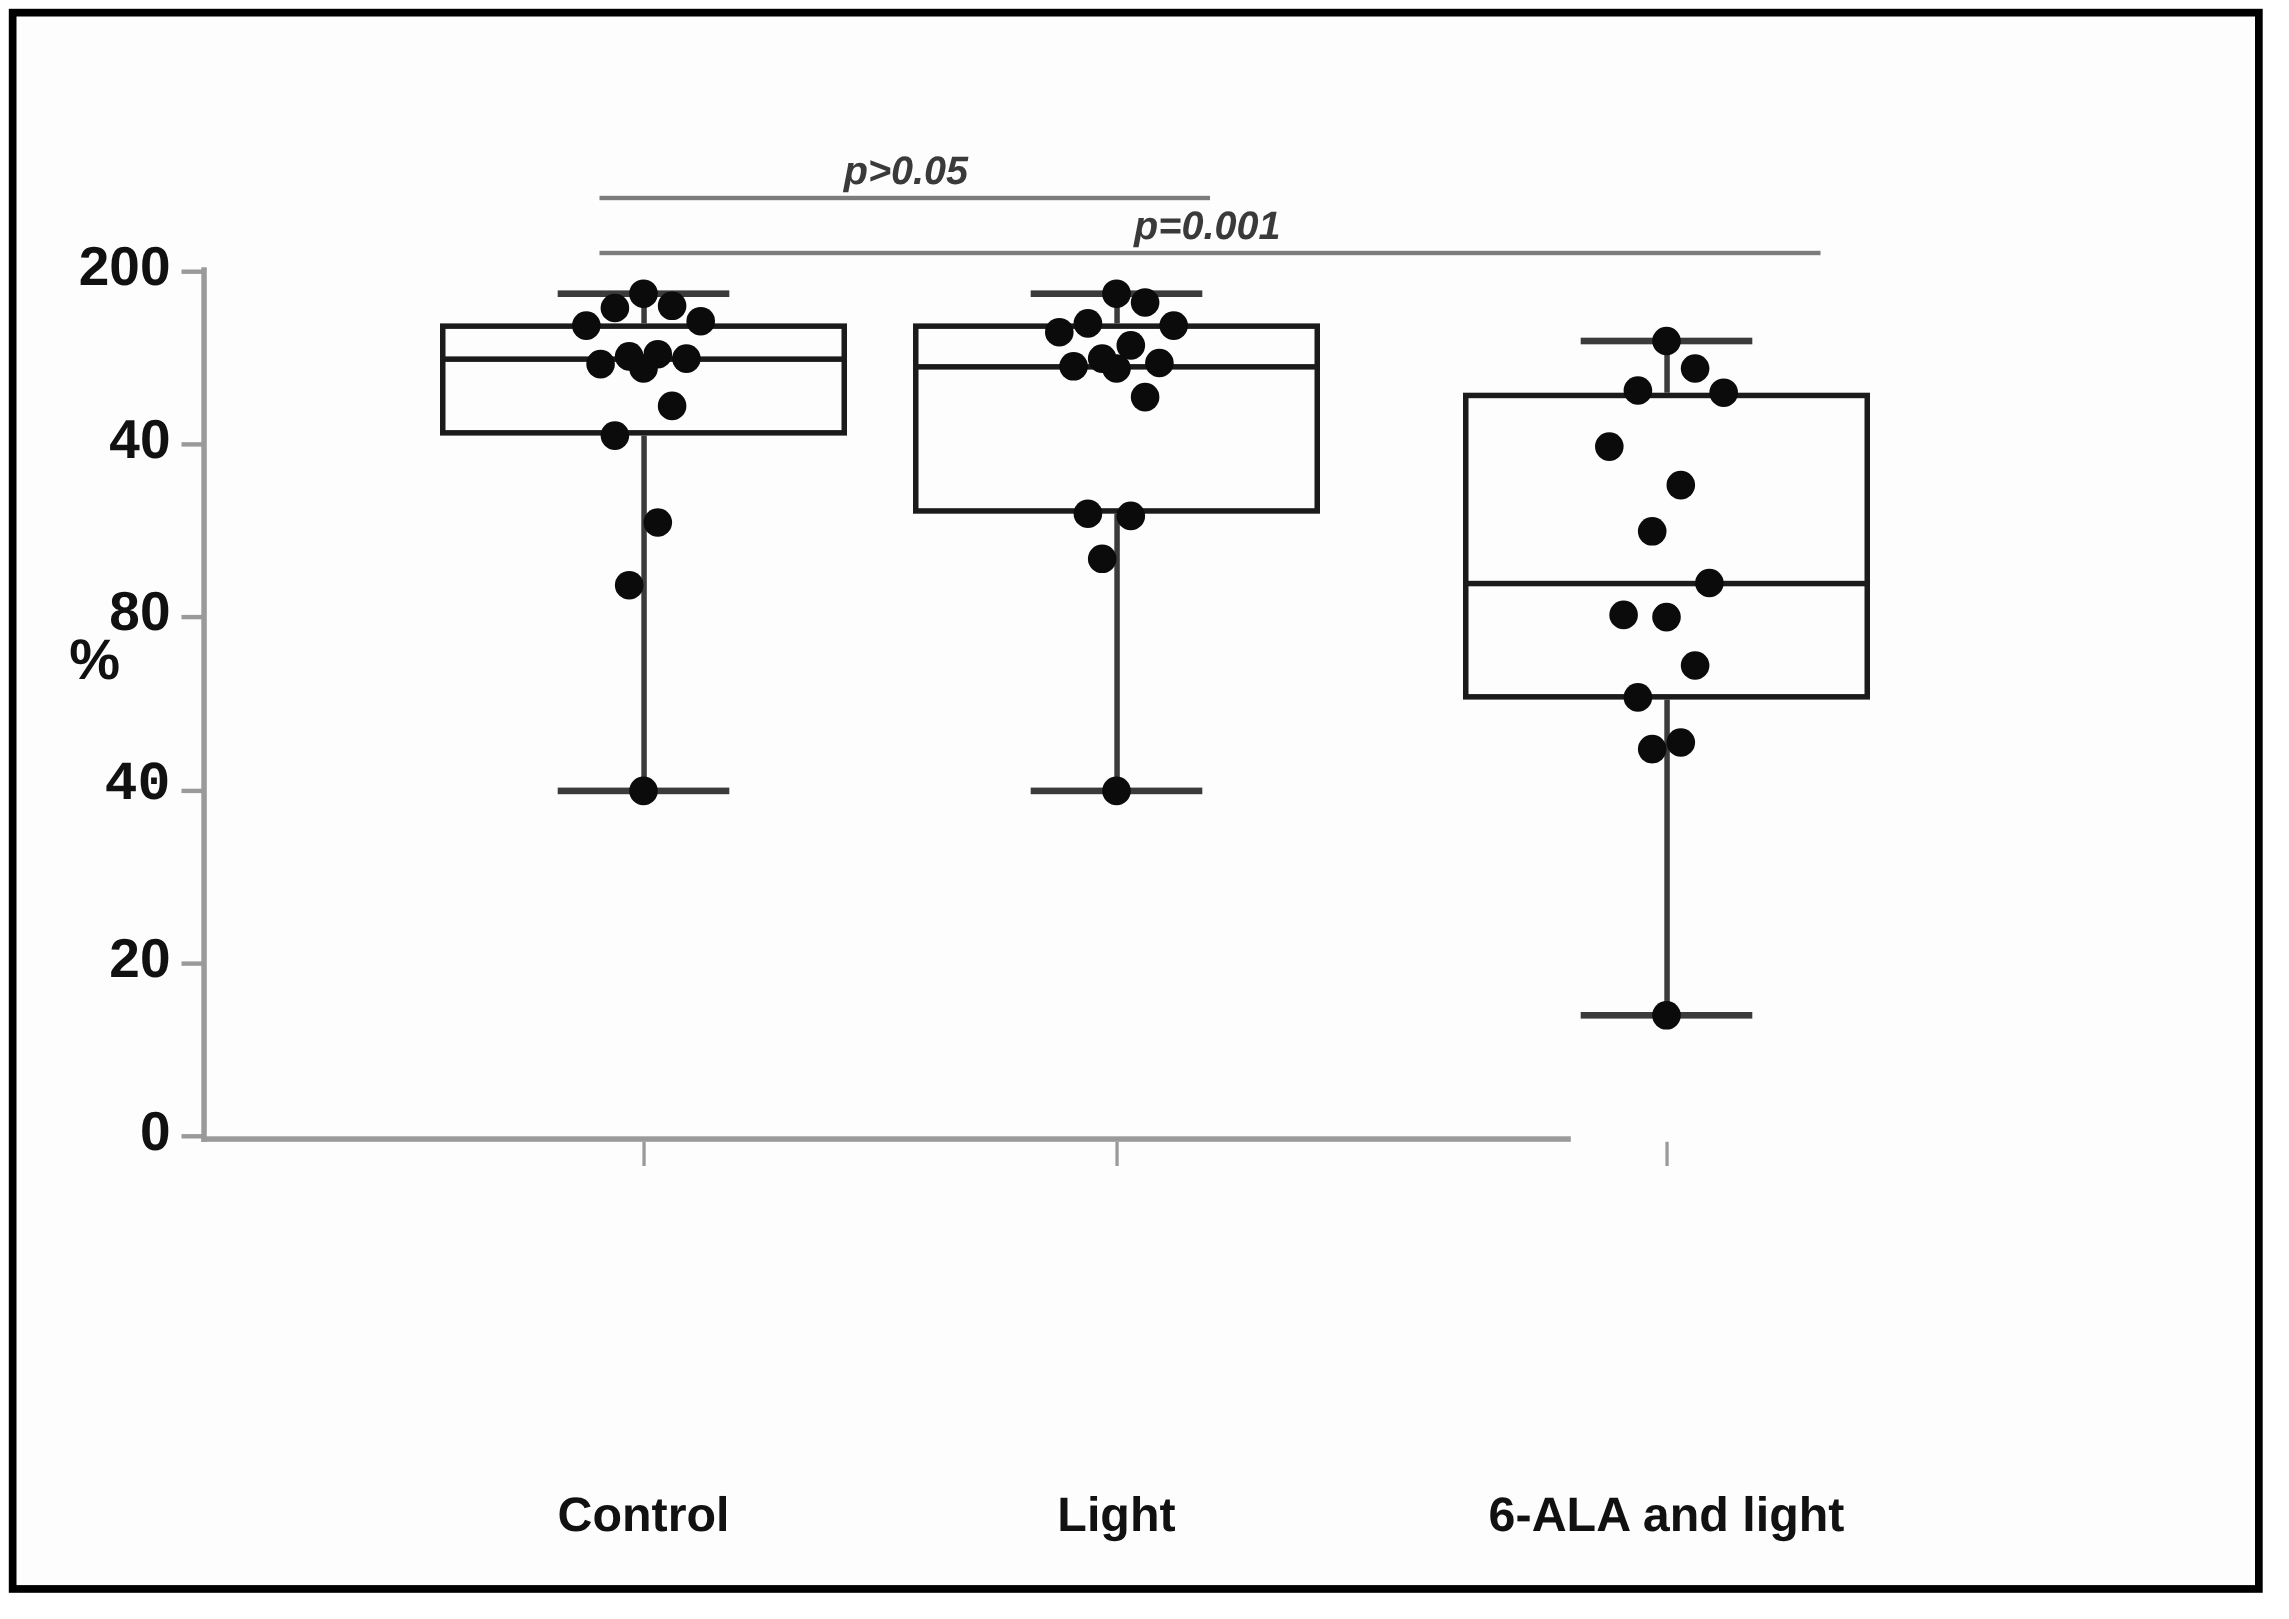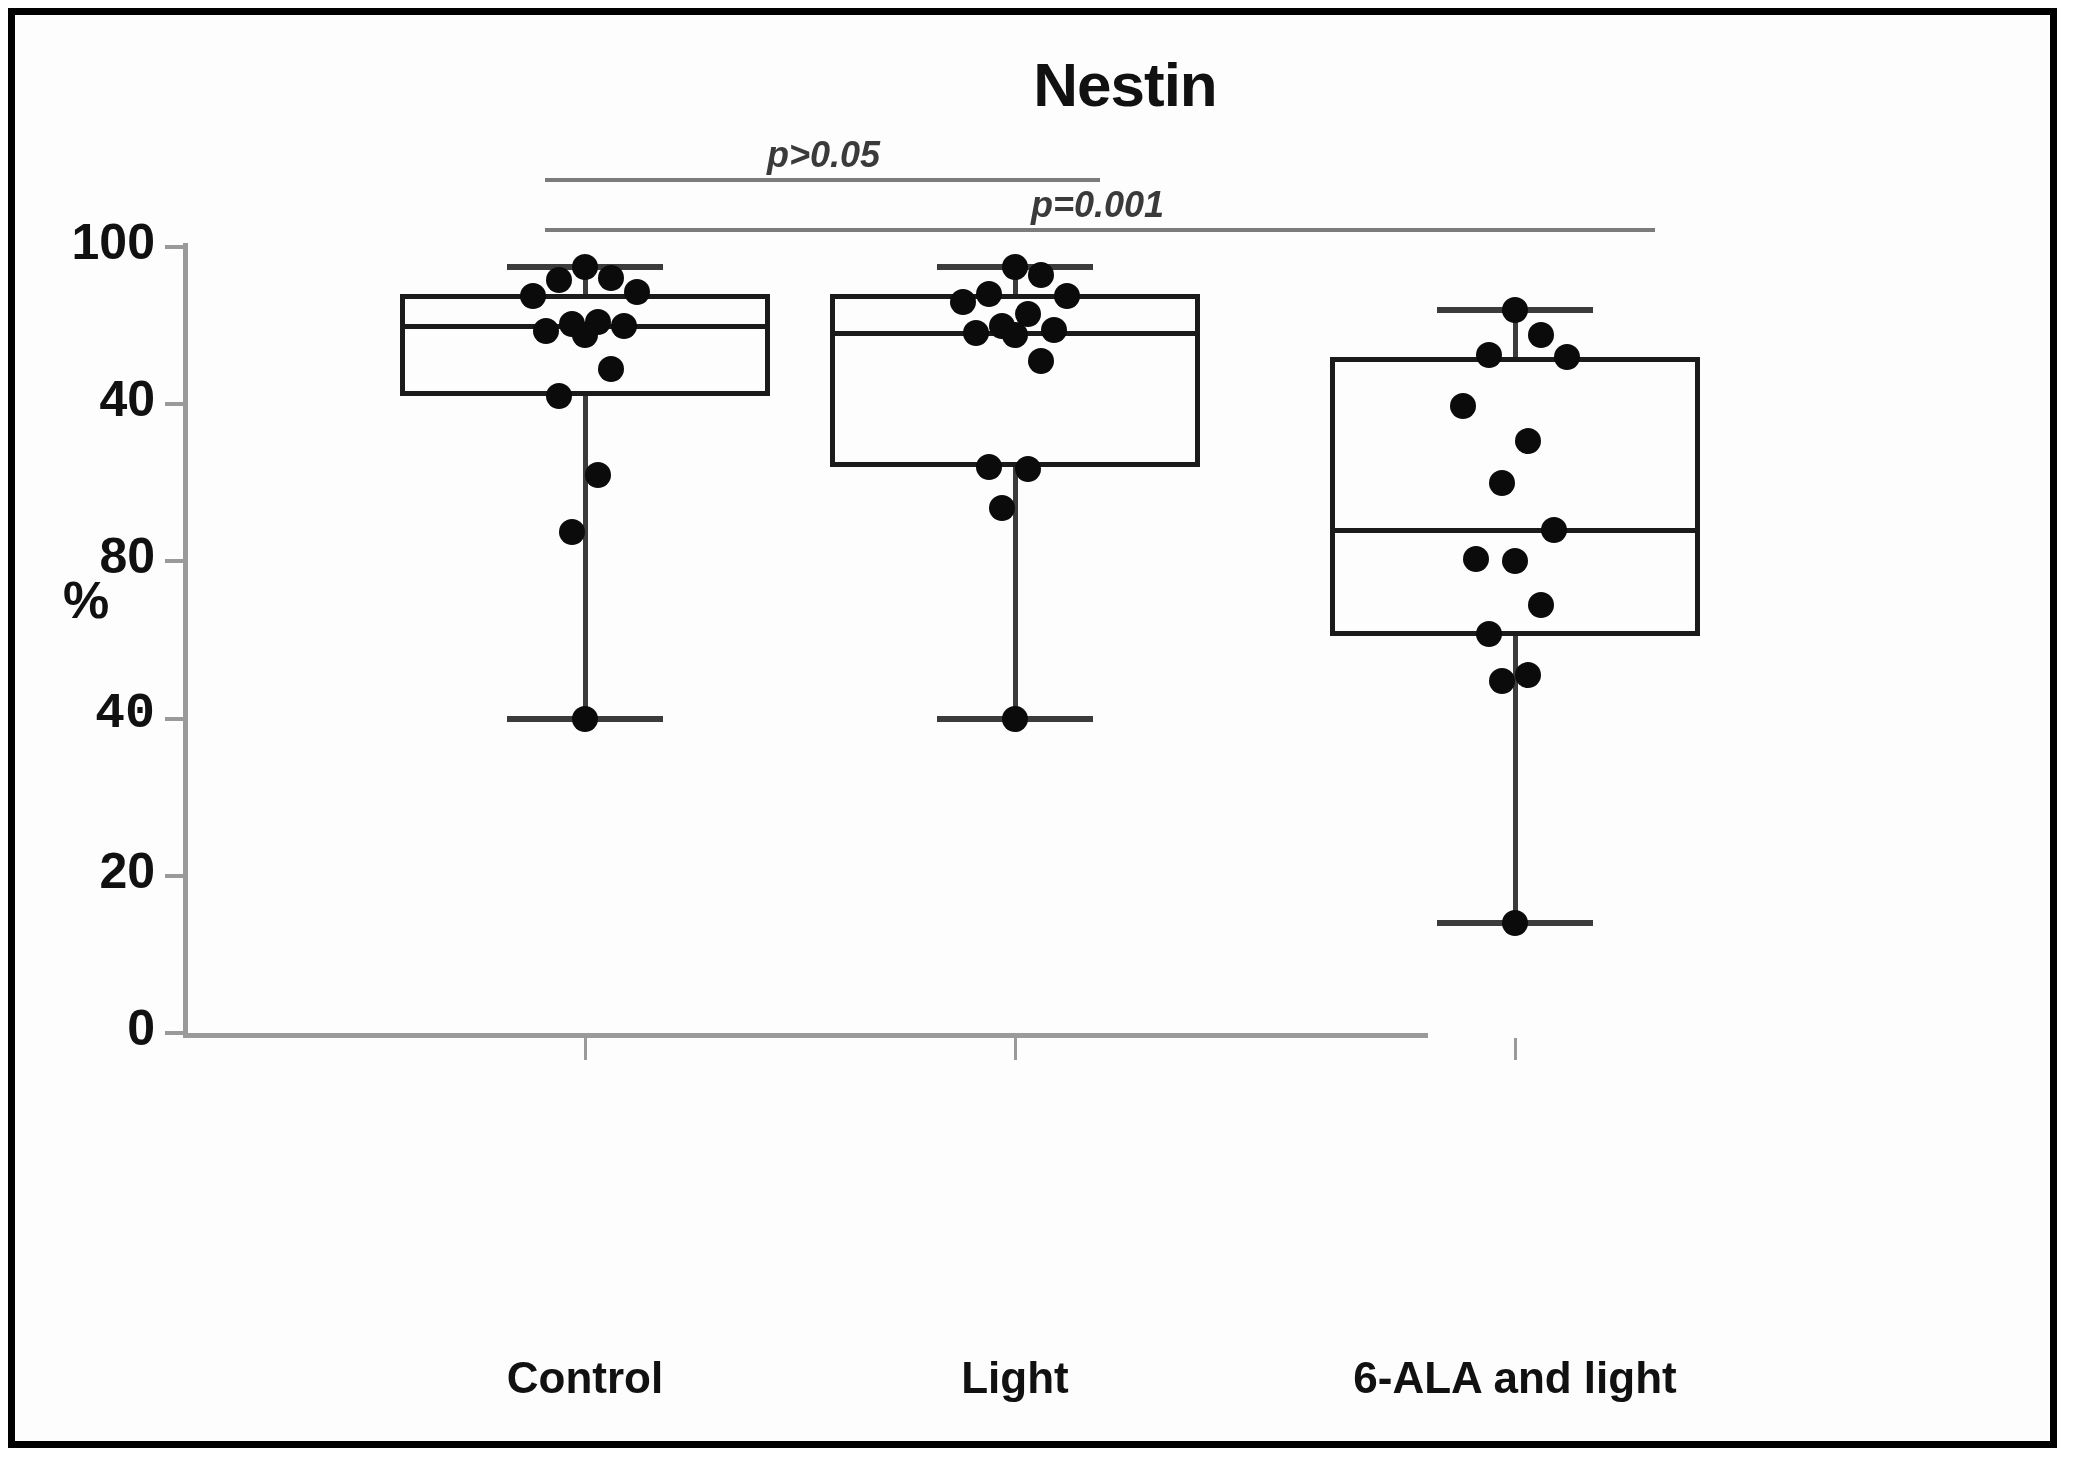--- a/index.html
+++ b/index.html
@@ -75,21 +75,20 @@
   .whiskercap{position:absolute;background:#3b3b3b;height:6px;}
   .pt{position:absolute;width:26px;height:26px;border-radius:50%;background:#0b0b0b;
       margin-left:-13px;margin-top:-13px;}
 </style>
 </head>
 <body>
 
 <div id="frame">
   <div id="plot">
 
-    <div class="title">Nestin</div>
 
     <div id="sig-line-0" class="sigline" style="left: 530px; width: 555px; top: 163px;"></div>
     <div id="sig-label-0" class="siglabel" style="left: 746px; top: 119px;">p&gt;0.05</div>
 
     <div id="sig-line-1" class="sigline" style="left: 530px; width: 1110px; top: 213px;"></div>
     <div id="sig-label-1" class="siglabel" style="left: 1010px; top: 169px;">p=0.001</div>
 
     <div id="yaxis" class="axis-line"></div>
     <div id="xaxis" class="axis-line"></div>
 
@@ -100,21 +99,21 @@
         <div class="yticklabel" style="position: absolute; left: 0px; top: 984px;">0</div>
         <div class="ytick" style="top: 858.8px;"></div>
         <div class="yticklabel" style="position: absolute; left: 0px; top: 826.8px;">20</div>
         <div class="ytick" style="top: 701.6px;"></div>
         <div class="yticklabel" style="position: absolute; left: 0px; top: 669.6px; font-family: Liberation Mono, monospace;">40</div>
         <div class="ytick" style="top: 544.4px;"></div>
         <div class="yticklabel" style="position: absolute; left: 0px; top: 512.4px;">80</div>
         <div class="ytick" style="top: 387.2px;"></div>
         <div class="yticklabel" style="position: absolute; left: 0px; top: 355.2px;">40</div>
         <div class="ytick" style="top: 230px;"></div>
-        <div class="yticklabel" style="position: absolute; left: 0px; top: 198px;">100</div>
+        <div class="yticklabel" style="position: absolute; left: 0px; top: 198px;">200</div>
       </div>
     <div id="xticks-holder">
         <div class="xtick" style="left: 569px;"></div>
         <div class="xticklabel" style="left: 270px; width: 600px;">Control</div>
         <div class="xtick" style="left: 999px;"></div>
         <div class="xticklabel" style="left: 700px; width: 600px;">Light</div>
         <div class="xtick" style="left: 1499px;"></div>
         <div class="xticklabel" style="left: 1200px; width: 600px;">6-ALA and light</div>
       </div>
     <div id="boxes-holder">

